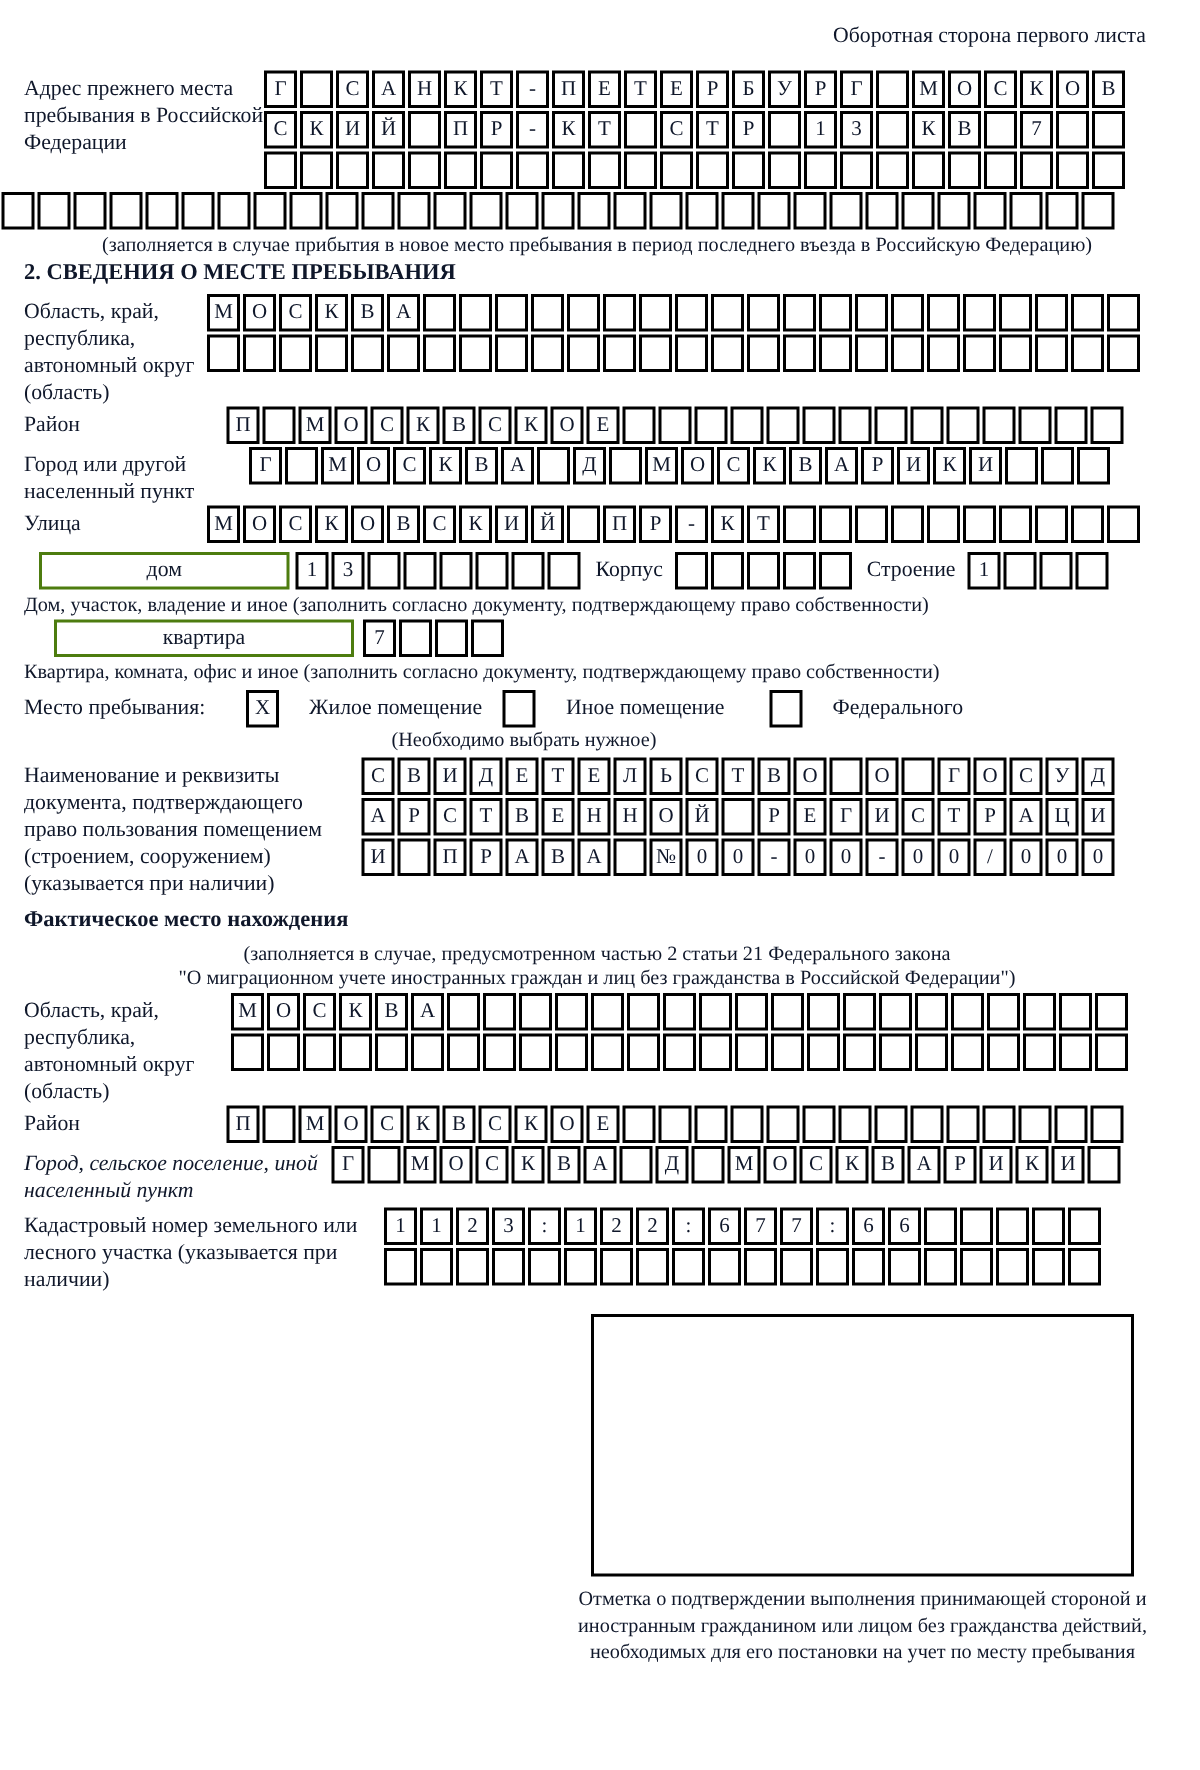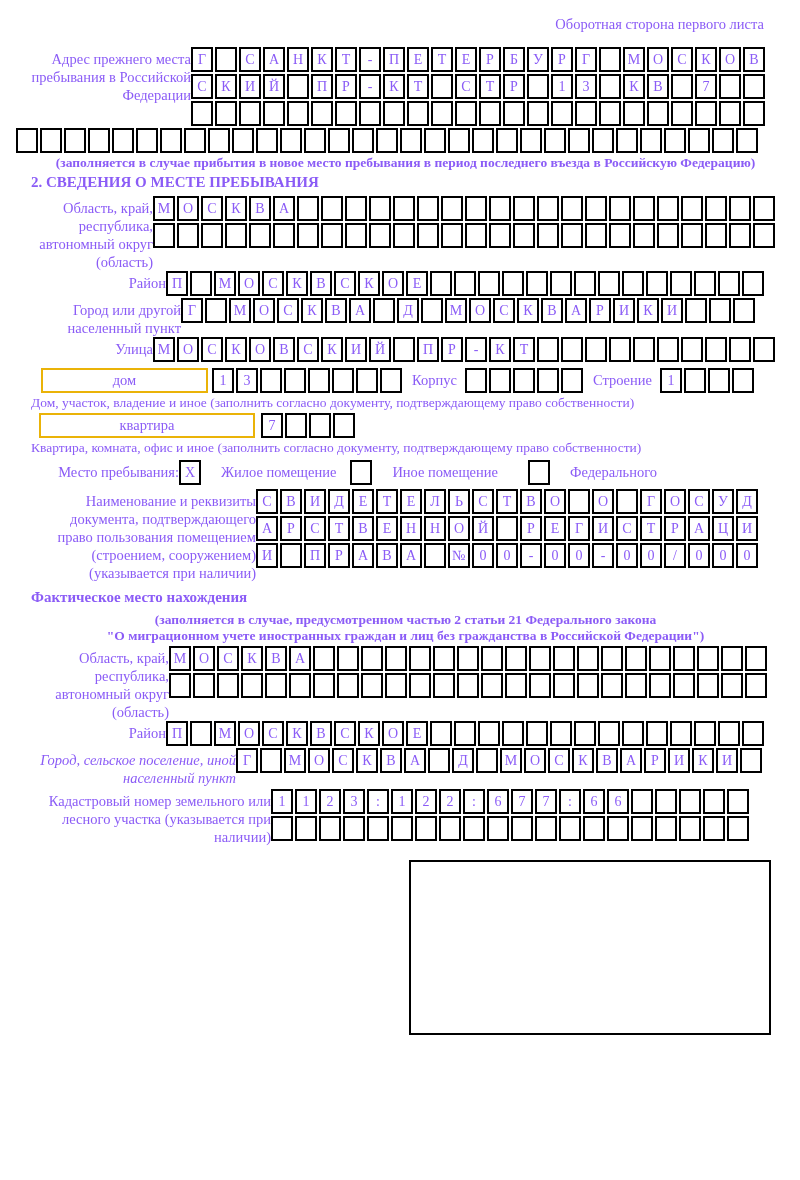--- a/index.html
+++ b/index.html
@@ -1,45 +1,45 @@
 <!DOCTYPE html>
 <html><head>
 <meta charset="utf-8">
 <style>
   * { box-sizing: border-box; margin: 0; padding: 0; }
   html, body { background: #e8e8e8; }
   .page {
     width: 800px; height: 1180px; margin: 0 auto;
-    background: #ffffff; color: #8b5cf6;
+    background: #ffffff; color: #0f172a;
     font-family: "Liberation Serif", "DejaVu Serif", serif;
-    padding: 16px 20px 0 31px; position: relative; overflow: hidden;
+    padding: 16px 20px 0 16px; position: relative; overflow: hidden;
   }
   .side-note { text-align: right; font-size: 14.5px; padding-right: 16px; margin-bottom: 14px; }
 
-  .row { display: flex; align-items: flex-start; text-align: right; }
+  .row { display: flex; align-items: flex-start; }
   .lbl { font-size: 14.5px; line-height: 18px; flex-shrink: 0; padding-top: 3px; }
   .w160 { width: 160px; } .w122 { width: 122px; } .w135 { width: 135px; }
   .w150 { width: 150px; } .w225 { width: 225px; } .w138 { width: 138px; }
   .w205 { width: 205px; font-style: italic; } .w240 { width: 240px; }
 
   .cells { display: flex; margin-bottom: 2px; }
   .cell {
     width: 22px; height: 25px; border: 2px solid #000; margin-right: 2px;
     display: flex; align-items: center; justify-content: center;
     font-size: 14px; flex-shrink: 0; background: #fff;
   }
   .fullrow { margin-left: -15px; }
 
   .caption { font-size: 13.5px; line-height: 16px; }
-  .center { text-align: center; font-weight: bold; }
+  .center { text-align: center; }
   .h2 { font-weight: bold; font-size: 15px; text-align: left; margin: 2px 0 4px 0; line-height: 19px; }
   .h3 { font-weight: bold; font-size: 15px; margin: 6px 0 5px 0; line-height: 19px; }
 
   .widebox {
-    border: 2px solid #eab308; height: 25px; display: flex; align-items: center;
+    border: 2px solid #4d7c0f; height: 25px; display: flex; align-items: center;
     justify-content: center; font-size: 14.5px; flex-shrink: 0; background: #fff;
   }
   .inlinelbl { font-size: 14.5px; line-height: 25px; padding: 0 8px; white-space: nowrap; }
 
   .stayrow { margin-top: 4px; align-items: center; }
   .staylbl { font-size: 14.5px; width: 148px; flex-shrink: 0; }
   .cbx {
     width: 22px; height: 25px; border: 2px solid #000; display: inline-flex;
     align-items: center; justify-content: center; font-size: 14px; flex-shrink: 0;
   }
@@ -357,39 +357,40 @@
     <div class="cells">
         <span class="cell">1</span>
         <span class="cell"></span>
         <span class="cell"></span>
         <span class="cell"></span>
       </div>
   </div>
   <div class="caption">Дом, участок, владение и иное (заполнить согласно документу, подтверждающему право собственности)</div>
 
   <div class="row mt2">
-    <div class="widebox" style="width:216px; margin-left:8px;">квартира</div>
+    <div class="widebox" style="width:200px; margin-left:20px;">квартира</div>
     <div class="cells" style="margin-left:6px;">
         <span class="cell">7</span>
         <span class="cell"></span>
         <span class="cell"></span>
         <span class="cell"></span>
       </div>
   </div>
   <div class="caption">Квартира, комната, офис и иное (заполнить согласно документу, подтверждающему право собственности)</div>
 
   <div class="row stayrow">
     <span class="staylbl">Место пребывания:</span>
     <span class="cbx">X</span>
     <span class="optlbl">Жилое помещение</span>
     <span class="cbx"></span>
     <span class="optlbl">Иное помещение</span>
     <span class="cbx" style="margin-left:16px;"></span>
     <span class="optlbl" style="margin-left:20px;">Федерального</span>
   </div>
+  <div class="choose-note">(Необходимо выбрать нужное)</div>
 
   <div class="row mt4">
     <div class="lbl w225">Наименование и реквизиты документа, подтверждающего право пользования помещением (строением, сооружением) (указывается при наличии)</div>
     <div class="cellcol">
       <div class="cells">
           <span class="cell">С</span>
           <span class="cell">В</span>
           <span class="cell">И</span>
           <span class="cell">Д</span>
           <span class="cell">Е</span>
@@ -626,14 +627,15 @@
           <span class="cell"></span>
           <span class="cell"></span>
           <span class="cell"></span>
           <span class="cell"></span>
           <span class="cell"></span>
         </div>
     </div>
   </div>
 
   <div class="stampbox"></div>
+  <div class="stampnote">Отметка о подтверждении выполнения принимающей стороной и иностранным гражданином или лицом без гражданства действий, необходимых для его постановки на учет по месту пребывания</div>
 
 </div>
 
 </body></html>

